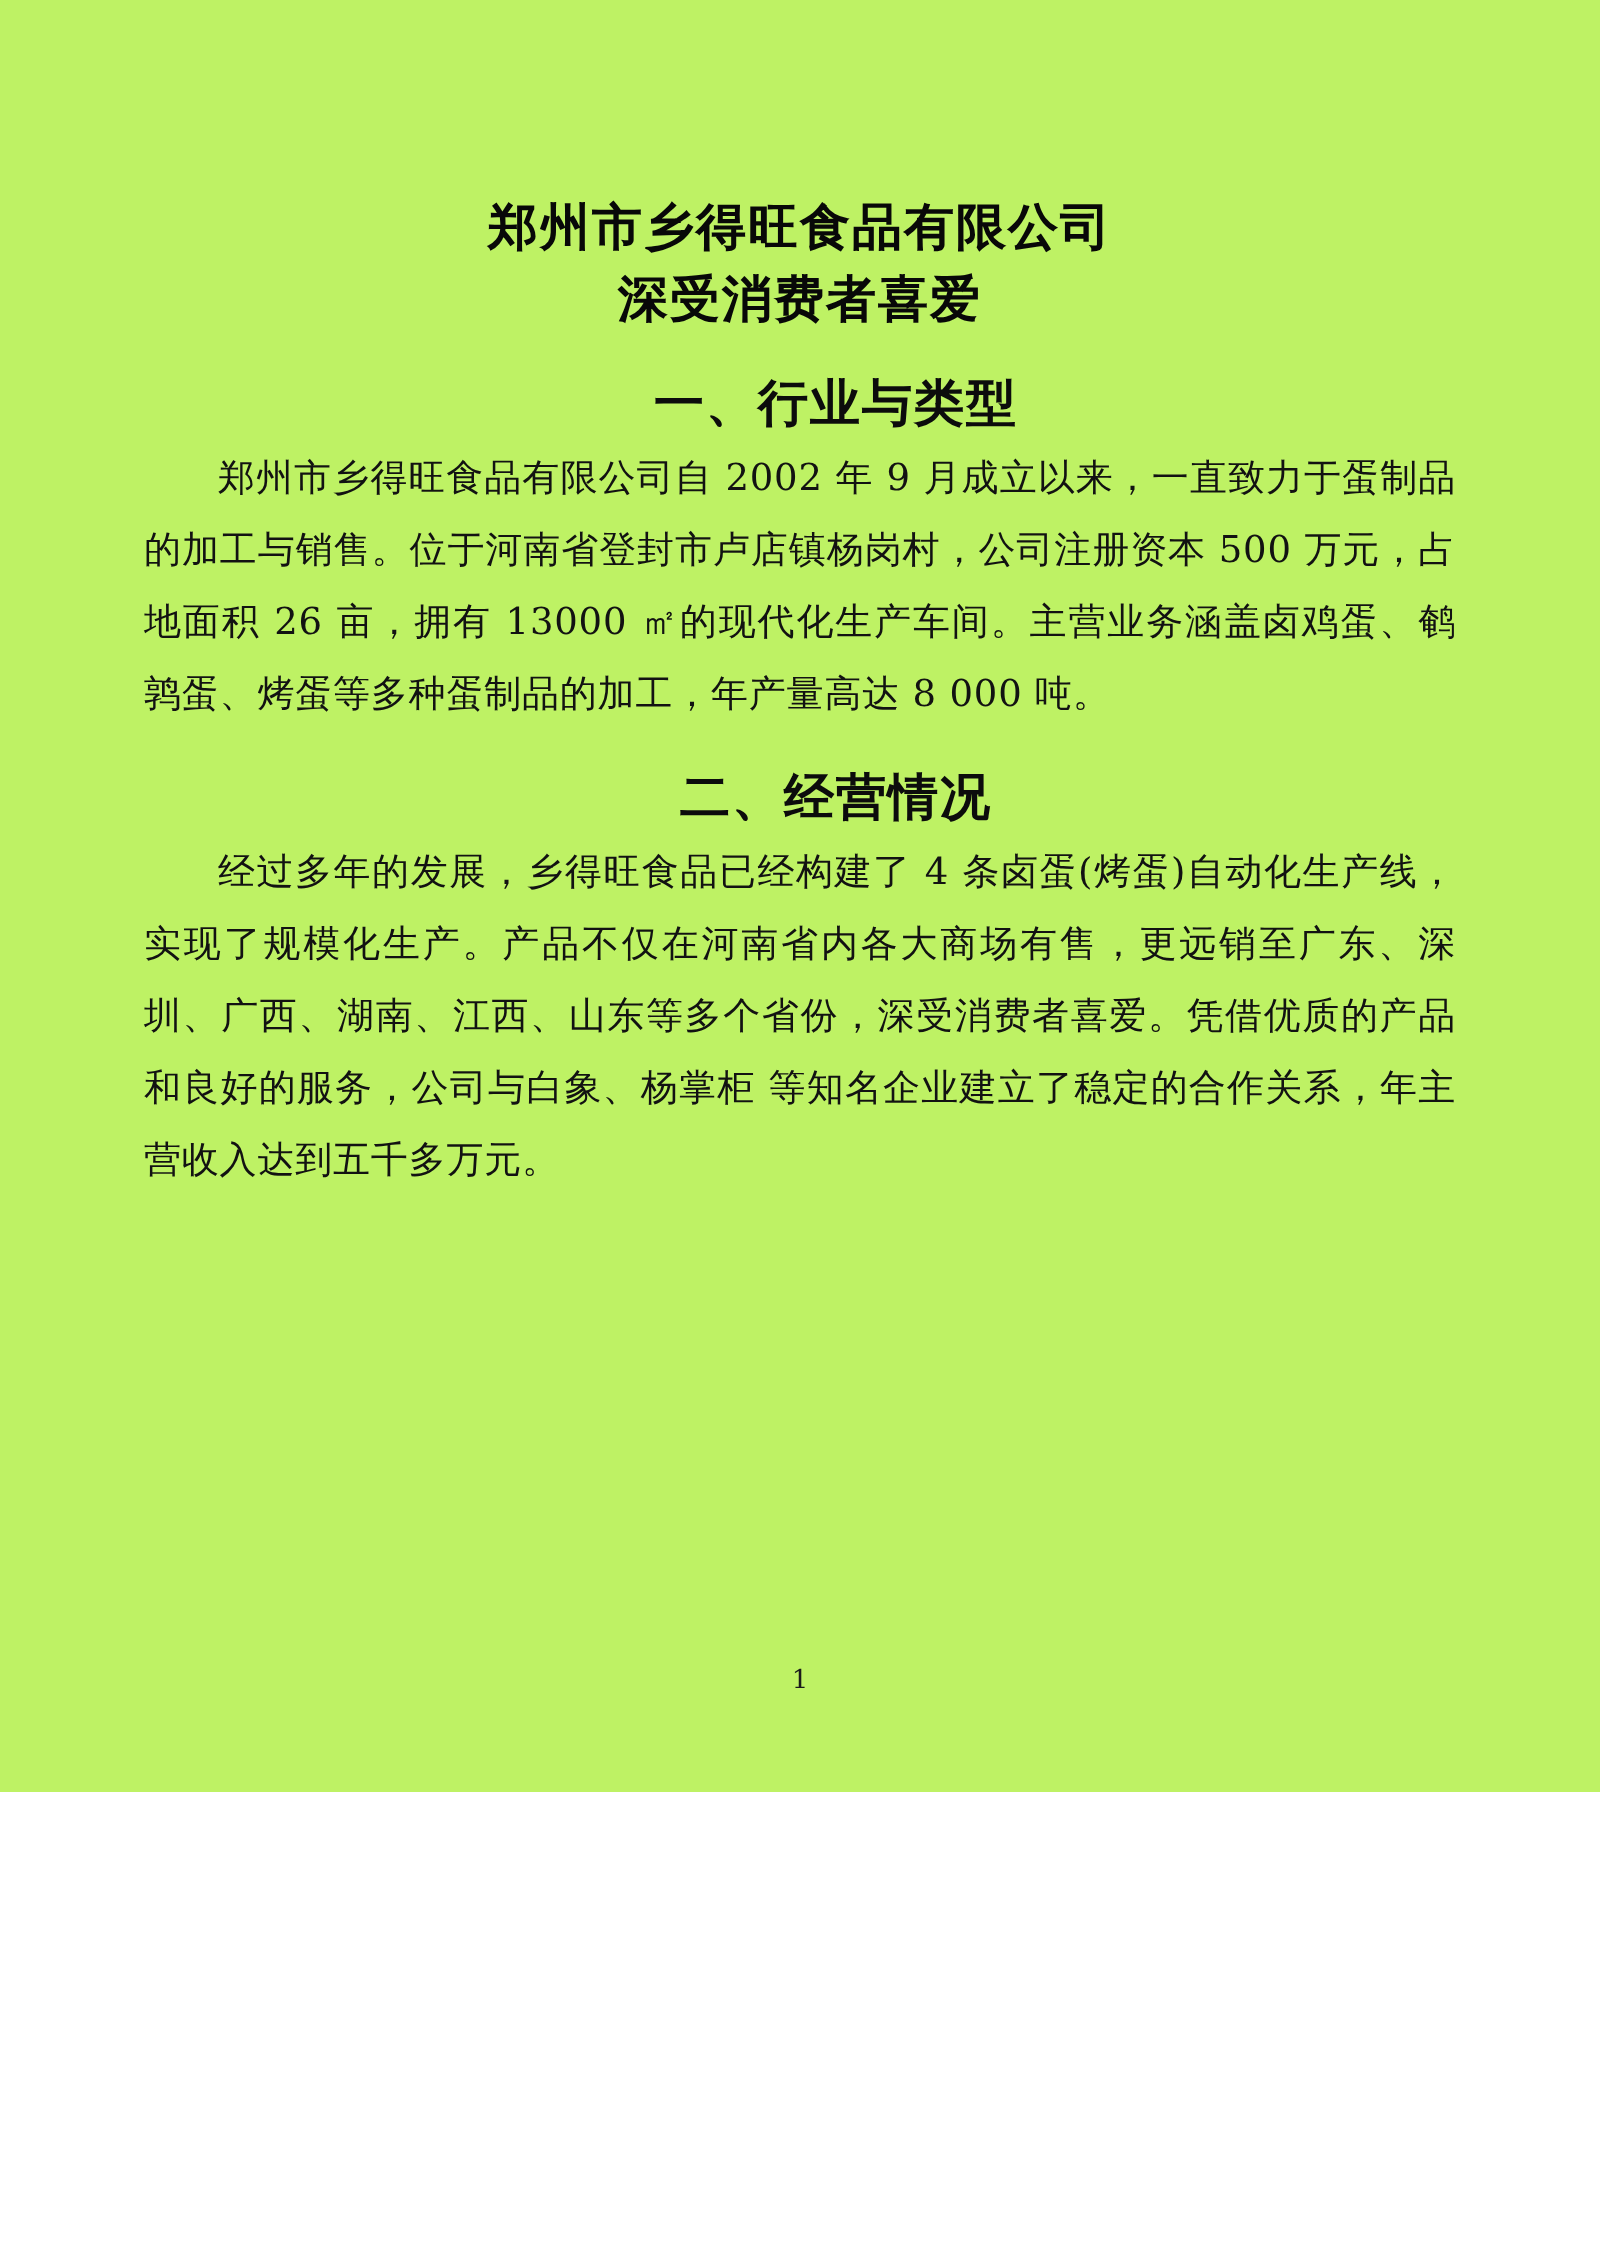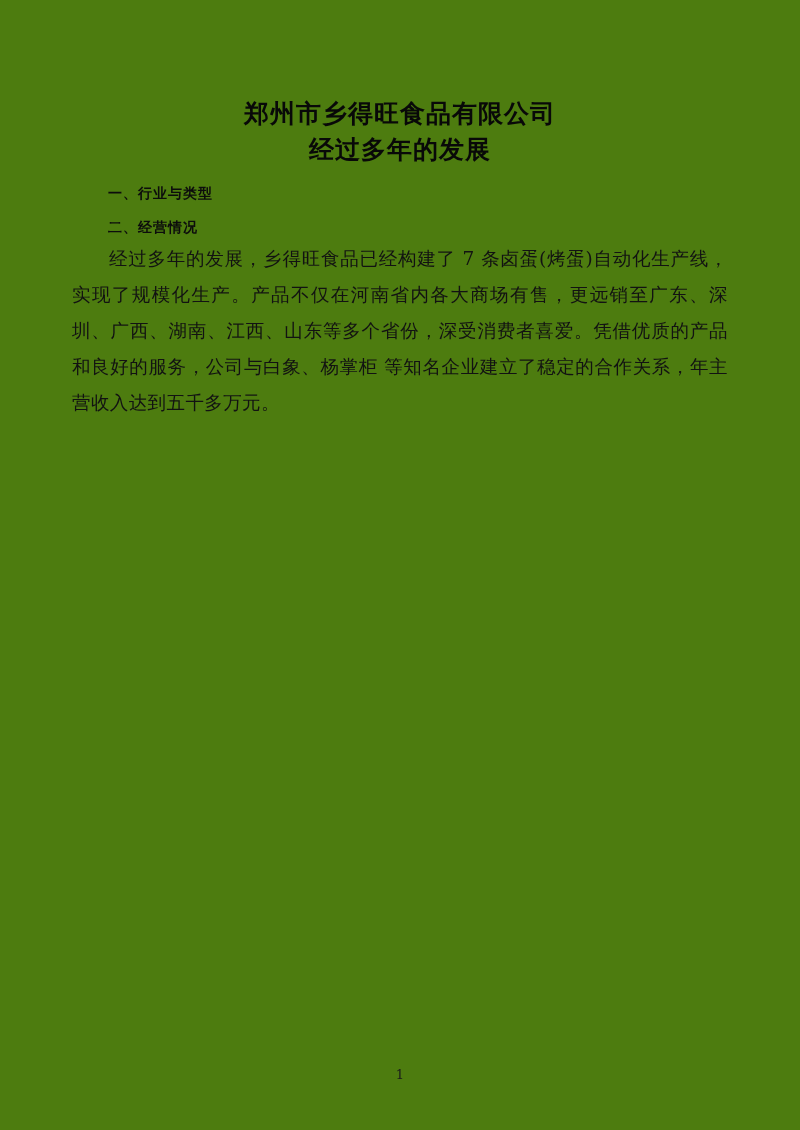--- a/index.html
+++ b/index.html
@@ -10,44 +10,45 @@
     width: 800px;
     height: 1130px;
     background: #ffffff;
     font-family: "DejaVu Serif", "Liberation Serif", serif;
     color: #101010;
     overflow: hidden;
   }
   .page {
     position: relative;
     width: 800px;
-    height: 1130px;
+    height: 896px;
     box-sizing: border-box;
     padding: 96px 72px 40px 72px;
-    background: #4d7c0f;
+    background: #bef264;
   }
   .doc-title {
     text-align: center;
     font-size: 25px;
     font-weight: bold;
     letter-spacing: 1px;
     line-height: 1.45;
     margin: 0 0 2px 0;
     color: #080808;
   }
   .doc-title .line2 {
     display: block;
   }
   .section-heading {
-    font-size: 14px;
+    font-size: 25px;
     font-weight: bold;
     margin: 16px 0 4px 0;
     padding-left: 36px;
     letter-spacing: 1px;
     color: #0c0c0c;
+    text-align: center;
   }
   .para {
     font-size: 18.5px;
     line-height: 1.95;
     text-align: justify;
     text-justify: inter-ideograph;
     text-indent: 2em;
     margin: 0 0 2px 0;
     letter-spacing: 0.4px;
     color: #121212;
@@ -67,25 +68,26 @@
   }
 </style>
 </head>
 <body>
 
 <div class="page">
 
   <div class="title-block">
     <div class="doc-title">
       <span>郑州市乡得旺食品有限公司</span>
-      <span class="line2">经过多年的发展</span>
+      <span class="line2">深受消费者喜爱</span>
     </div>
   </div>
 
   <h2 class="section-heading">一、行业与类型</h2>
+  <p class="para">郑州市乡得旺食品有限公司自 2002 年 9 月成立以来，一直致力于蛋制品的加工与销售。位于河南省登封市卢店镇杨岗村，公司注册资本 500 万元，占地面积 26 亩，拥有 13000 ㎡的现代化生产车间。主营业务涵盖卤鸡蛋、鹌鹑蛋、烤蛋等多种蛋制品的加工，年产量高达 8 000 吨。</p>
 
   <h2 class="section-heading">二、经营情况</h2>
-  <p class="para">经过多年的发展，乡得旺食品已经构建了 7 条卤蛋(烤蛋)自动化生产线，实现了规模化生产。产品不仅在河南省内各大商场有售，更远销至广东、深圳、广西、湖南、江西、山东等多个省份，深受消费者喜爱。凭借优质的产品和良好的服务，公司与白象、杨掌柜 等知名企业建立了稳定的合作关系，年主营收入达到五千多万元。</p>
+  <p class="para">经过多年的发展，乡得旺食品已经构建了 4 条卤蛋(烤蛋)自动化生产线，实现了规模化生产。产品不仅在河南省内各大商场有售，更远销至广东、深圳、广西、湖南、江西、山东等多个省份，深受消费者喜爱。凭借优质的产品和良好的服务，公司与白象、杨掌柜 等知名企业建立了稳定的合作关系，年主营收入达到五千多万元。</p>
 
 
   <div class="page-number">1</div>
 
 </div>
 
 </body></html>

